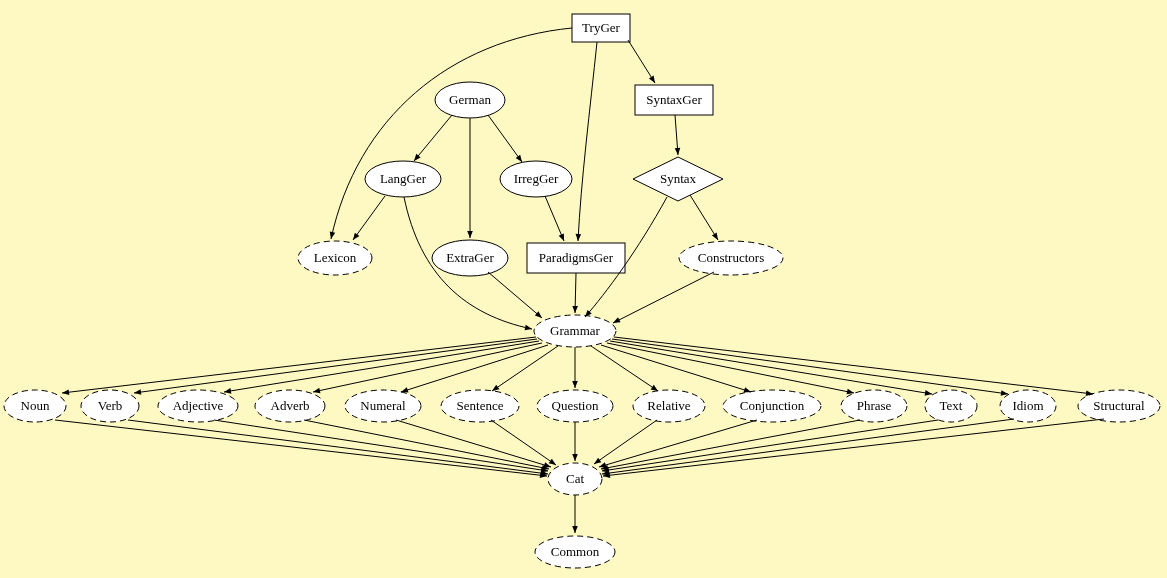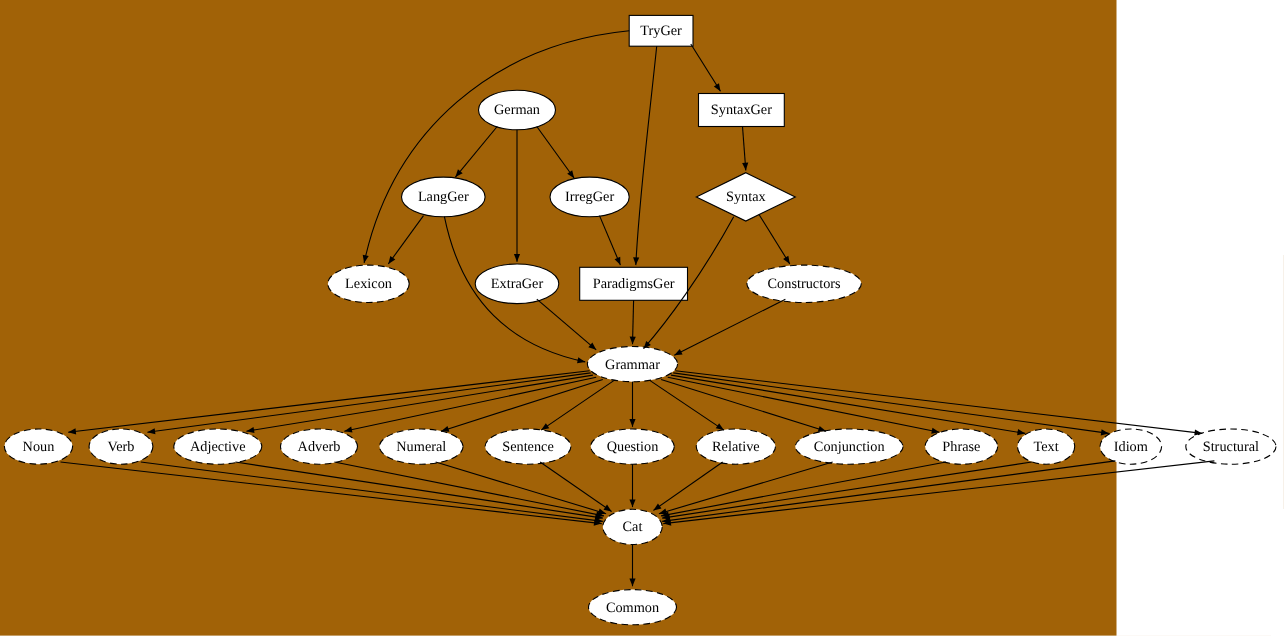--- a/index.html
+++ b/index.html
@@ -1,16 +1,16 @@
 <!DOCTYPE html>
 <html><head>
 <meta charset="utf-8">
 <style>
   html,body{margin:0;padding:0;background:#ffffff;}
-  .stage{width:1015px;height:578px;position:relative;background:#a16207;}
+  .stage{width:1167px;height:578px;position:relative;background:#fef9c3;}
   svg{display:block;}
   .shape{fill:#ffffff;stroke:#000000;stroke-width:1;}
   .dashed{stroke-dasharray:6,4;}
   text{font-family:"Liberation Serif","DejaVu Serif",serif;font-size:13px;fill:#000000;text-anchor:middle;}
   .edge{fill:none;stroke:#000000;stroke-width:1;marker-end:url(#arrow);}
 </style>
 </head>
 <body>
 
 <div class="stage">

